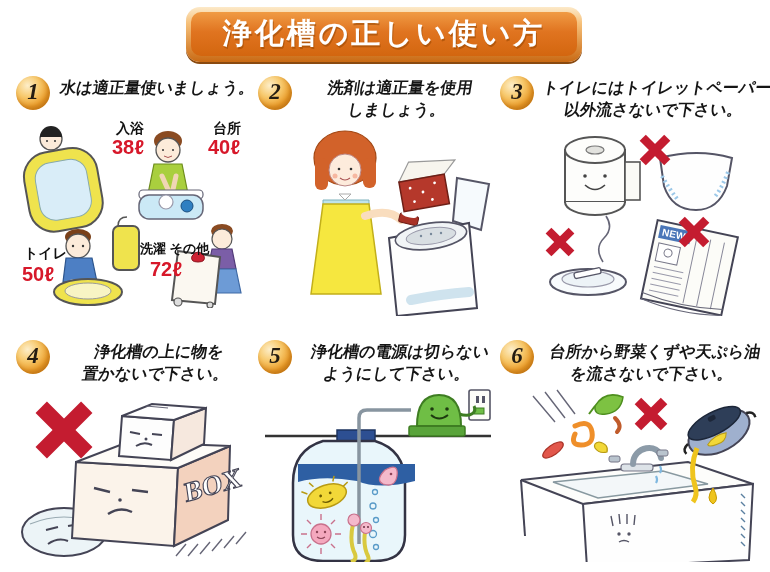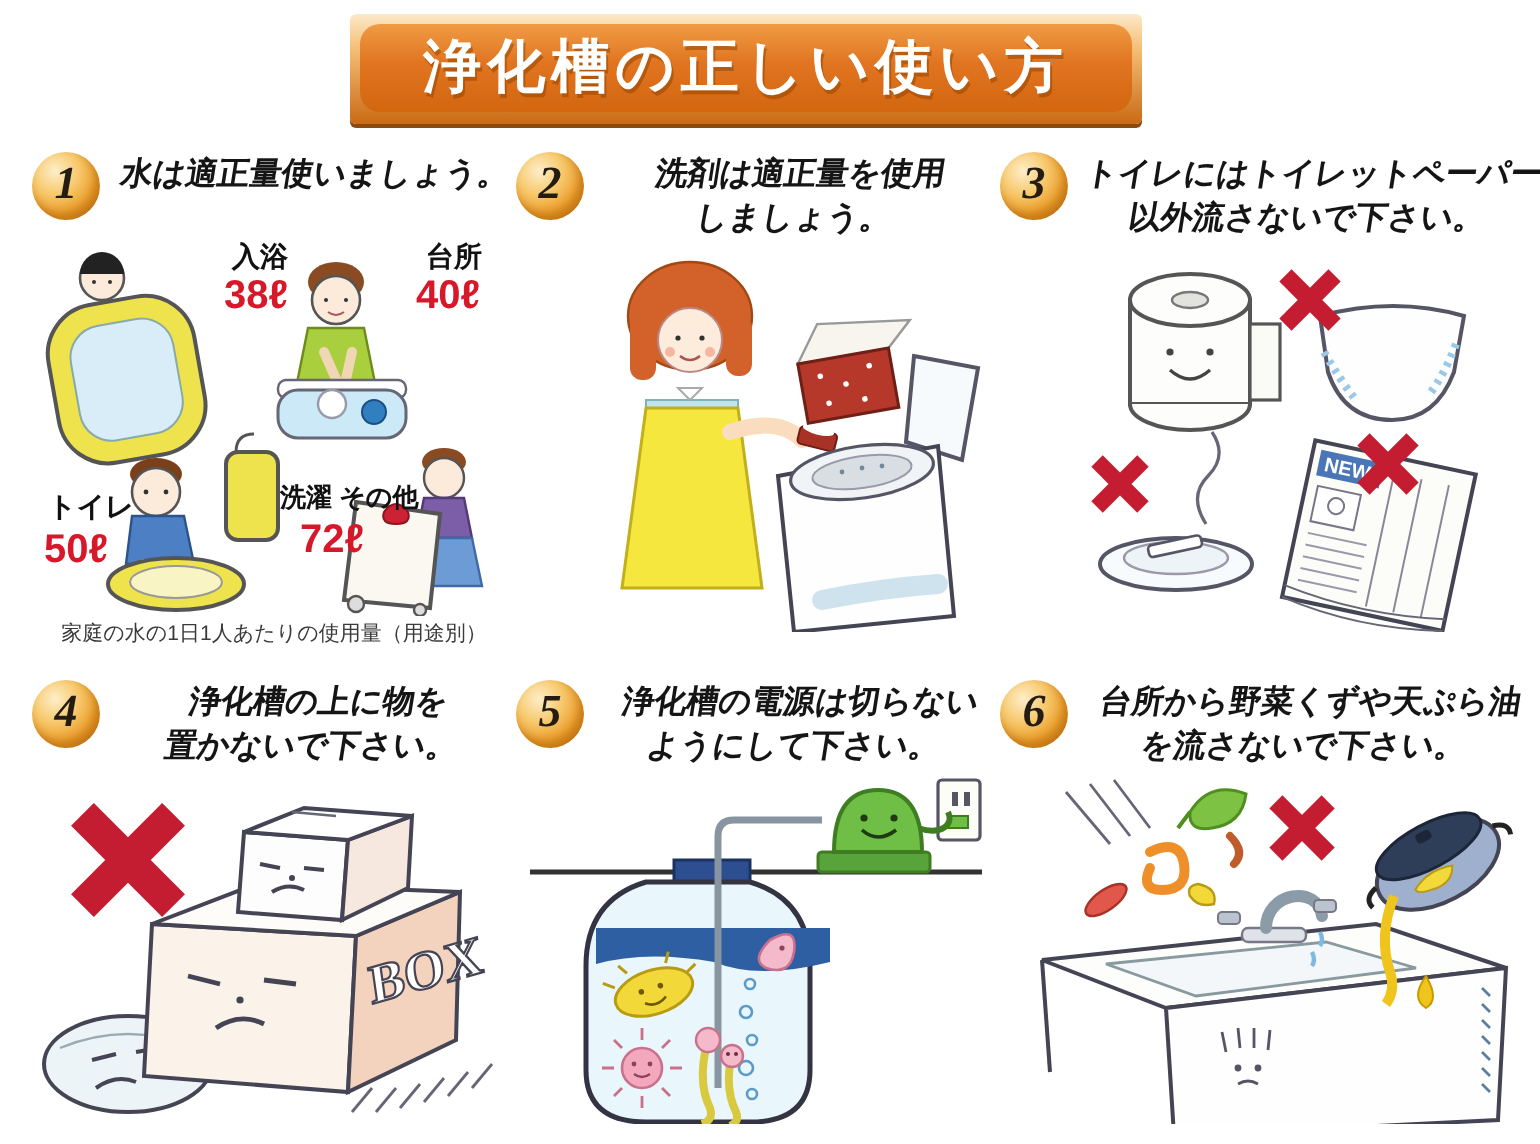--- a/index.html
+++ b/index.html
@@ -2,22 +2,22 @@
 <html><head>
 <meta charset="utf-8">
 <style>
   html,body{margin:0;padding:0;background:#fff;}
   #poster{
     position:relative;width:770px;height:572px;background:#fff;overflow:hidden;
     font-family:"Liberation Sans",sans-serif;border-bottom:2px solid #c9ced3;
   }
   
   .banner-outer{
-    position:absolute;left:175px;top:7px;width:396px;height:55px;
-    border-radius:3px;
+    position:absolute;left:186px;top:7px;width:396px;height:55px;
+    border-radius:14px;
     background:linear-gradient(180deg,#fce9c9 0%,#f6c079 30%,#c96a14 100%);
     box-shadow:0 2px 0 #8a4a10;
   }
   .banner-inner{
     position:absolute;left:5px;top:5px;right:5px;bottom:6px;border-radius:10px;
     background:linear-gradient(180deg,#f09b44 0%,#e07420 45%,#d3660f 100%);
     display:flex;align-items:center;justify-content:center;
   }
   .banner-title{
     color:#fff;font-size:29px;font-weight:bold;letter-spacing:3px;
@@ -135,21 +135,20 @@
         <path d="M196 139 h20 l4 20 h-28 z" fill="#7B5EA7" stroke="#523a78" stroke-width="1.2"></path>
         <path d="M193 159 h27 l5 24 h-36 z" fill="#6D9BD6" stroke="#3f6aa6" stroke-width="1.2"></path>
         <path d="M162 141 L204 147 L199 194 L156 190 z" fill="#FBF8F1" stroke="#555" stroke-width="2"></path>
         <path d="M176 146 q6 -8 12 0 q2 6 -6 6 q-8 0 -6 -6 z" fill="#CC2233" stroke="#8c1420" stroke-width="1"></path>
         <circle cx="162" cy="192" r="4" fill="#ddd" stroke="#555" stroke-width="1.2"></circle>
         <circle cx="194" cy="195" r="3" fill="#ddd" stroke="#555" stroke-width="1.2"></circle>
       </g>
       <text x="124" y="143" font-size="13" font-weight="bold" fill="#111">洗濯 その他</text>
       <text x="134" y="166" font-size="20" font-weight="bold" fill="#D7182A">72ℓ</text>
     </svg>
-    <div class="caption">家庭の水の1日1人あたりの使用量（用途別）</div>
   </div>
 
   <div class="section" id="s2">
     <div class="sec-head">
       <div class="num-sphere">
           <span>2</span>
         </div>
       <div class="heading">
         <div class="heading-line">洗剤は適正量を使用</div>
         <div class="heading-line">しましょう。</div>

